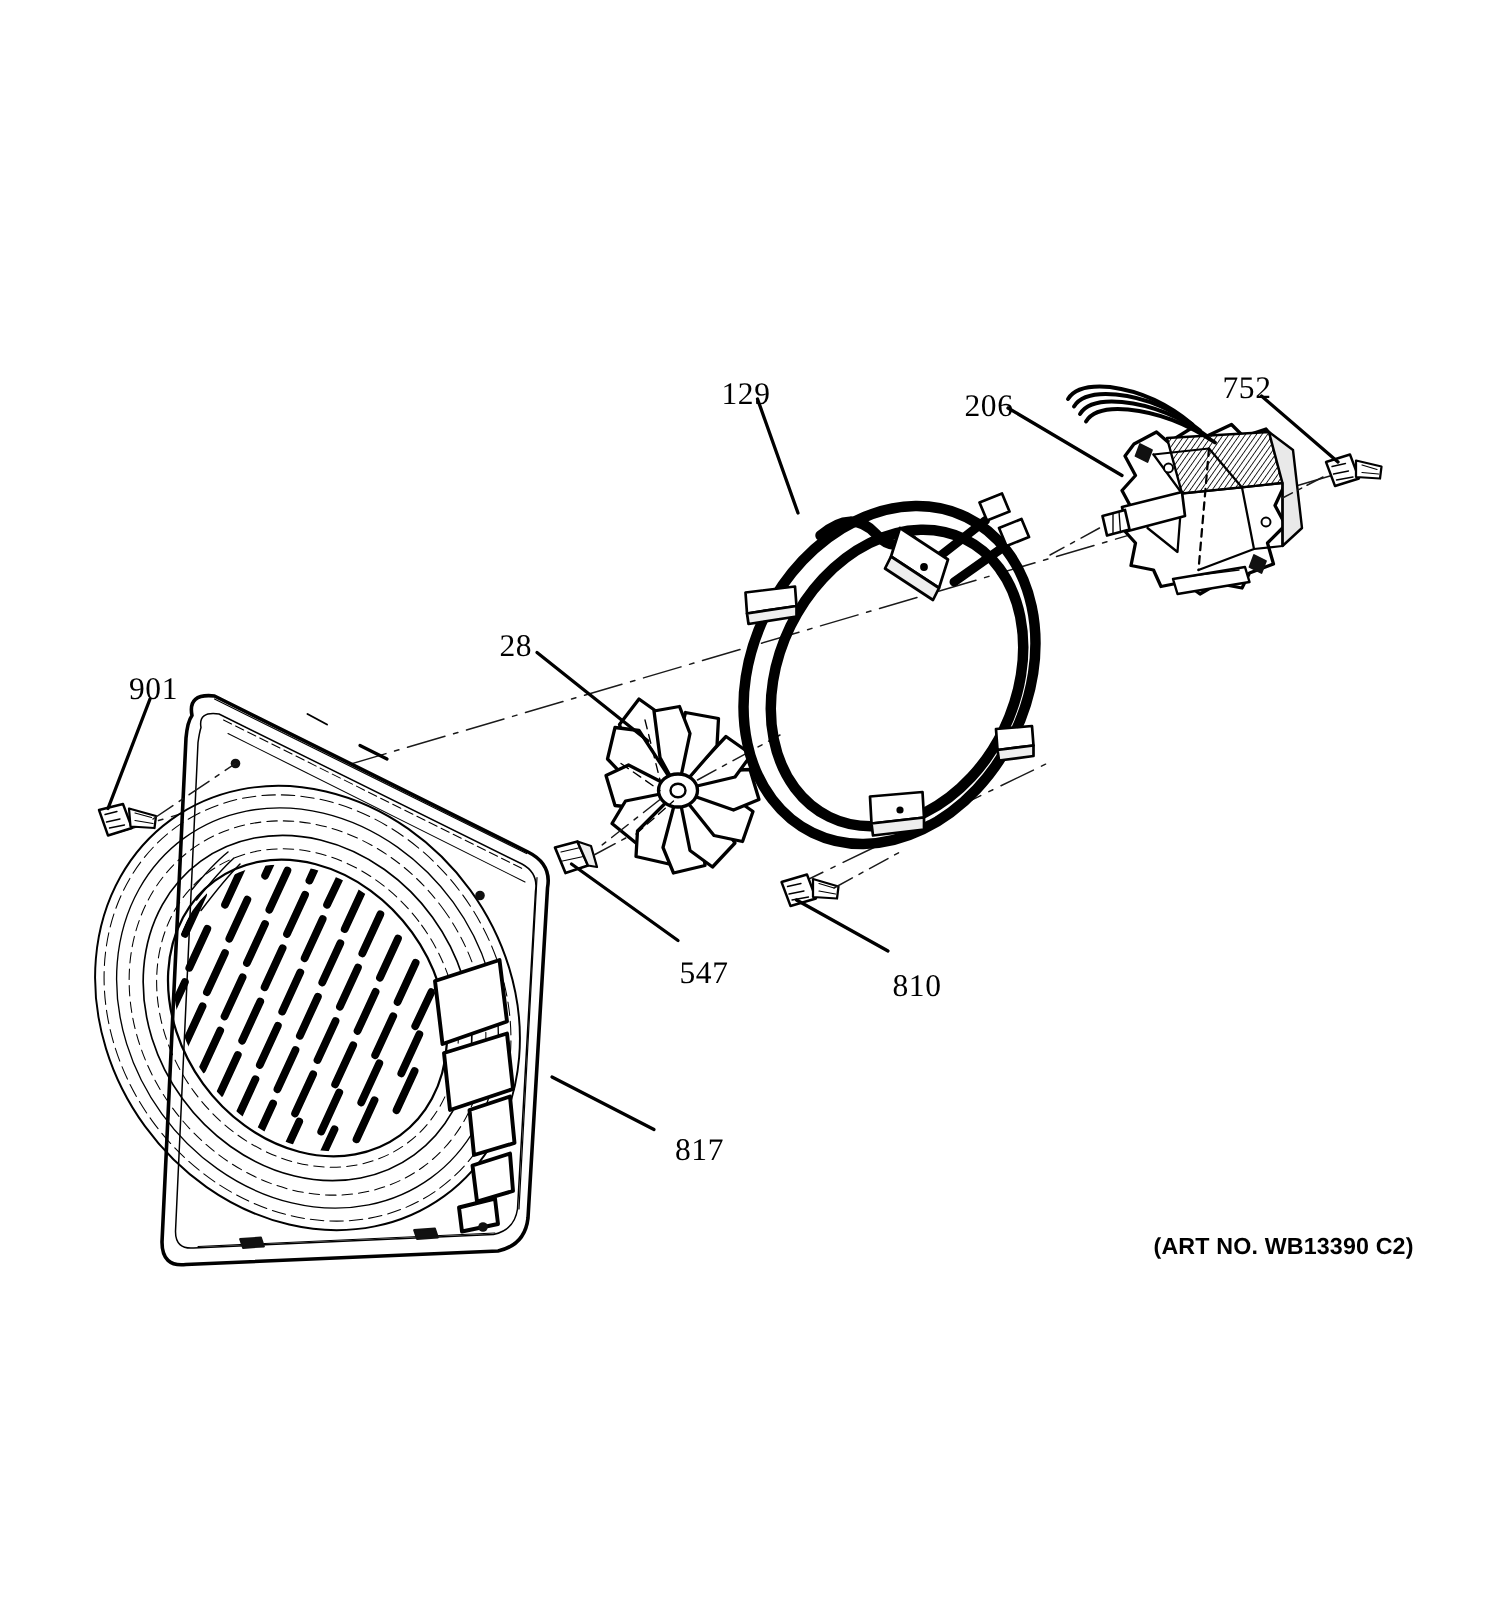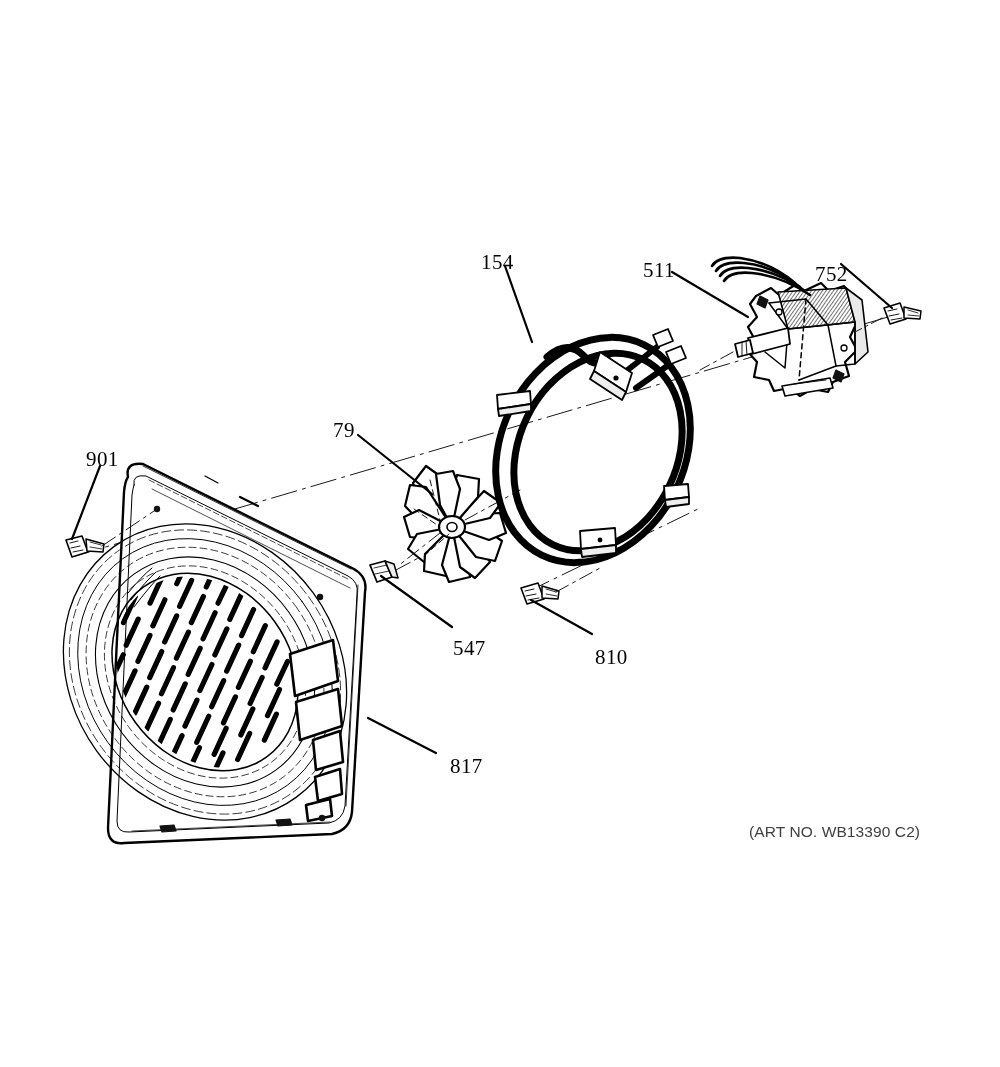--- a/index.html
+++ b/index.html
@@ -44,25 +44,26 @@
     font-size: 21px;
     color: #000000;
     white-space: nowrap;
     letter-spacing: 0.4px;
     pointer-events: auto;
   }
   .artno {
     position: absolute;
     font-family: "Liberation Sans", sans-serif;
     font-size: 15.5px;
-    font-weight: normal;
-    color: #404040;
+    font-weight: bold;
+    color: #000000;
     white-space: nowrap;
     letter-spacing: 0.1px;
     pointer-events: auto;
+    margin-left: 20px;
   }
 </style>
 </head>
 <body>
 
 <div id="diagram-root">
 
   <svg class="sheet" viewBox="0 0 1000 1067" xmlns="http://www.w3.org/2000/svg">
     <defs>
       <pattern id="hatchMotor" width="3" height="3" patternUnits="userSpaceOnUse" patternTransform="rotate(35)">
@@ -351,24 +352,24 @@
         <line x1="381" y1="576" x2="452" y2="627"></line>
         <line x1="531" y1="600" x2="592" y2="634"></line>
         <line x1="368" y1="718" x2="436" y2="753"></line>
       </g>
 
     </g>
   </svg>
 
   <div class="callout-layer">
     <div class="callout" style="left:86px; top:447px;">901</div>
-    <div class="callout" style="left:333px; top:418px;">79</div>
-    <div class="callout" style="left:481px; top:250px;">154</div>
-    <div class="callout" style="left:643px; top:258px;">511</div>
-    <div class="callout" style="left:815px; top:246px;margin-top:16px;">752</div>
+    <div class="callout" style="left:333px; top:418px;">28</div>
+    <div class="callout" style="left:481px; top:250px;">129</div>
+    <div class="callout" style="left:643px; top:258px;">206</div>
+    <div class="callout" style="left:815px; top:246px;">752</div>
     <div class="callout" style="left:453px; top:636px;">547</div>
     <div class="callout" style="left:595px; top:645px;">810</div>
     <div class="callout" style="left:450px; top:754px;">817</div>
 
     <div class="artno" style="left:749px; top:823px;">(ART NO. WB13390 C2)</div>
   </div>
 
 </div>
 
 </body></html>

